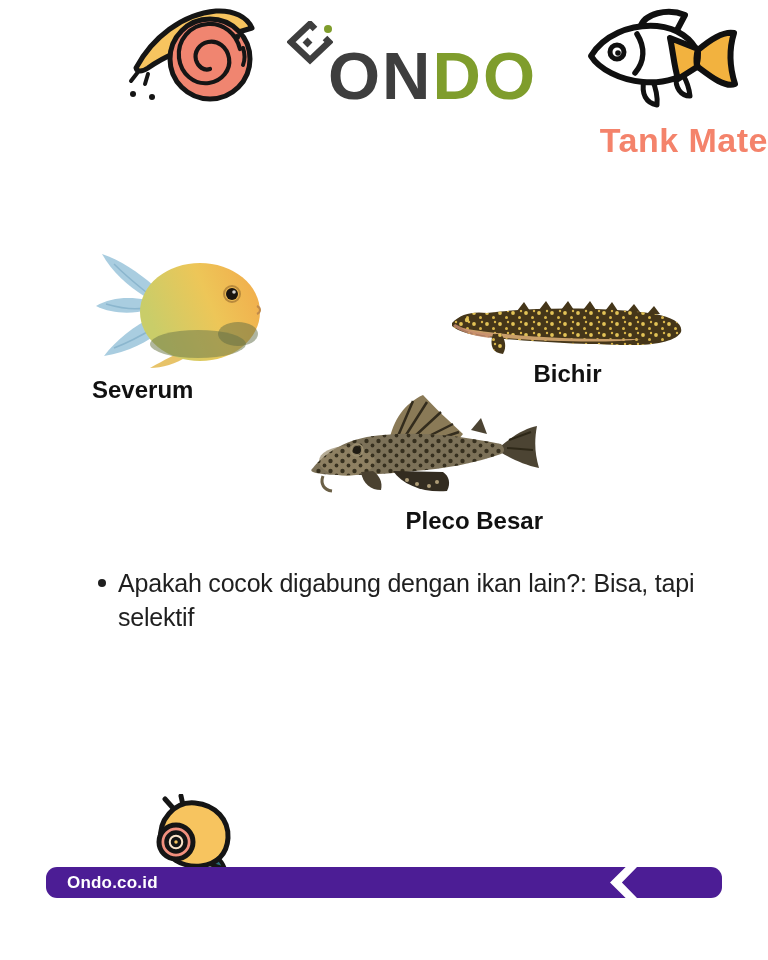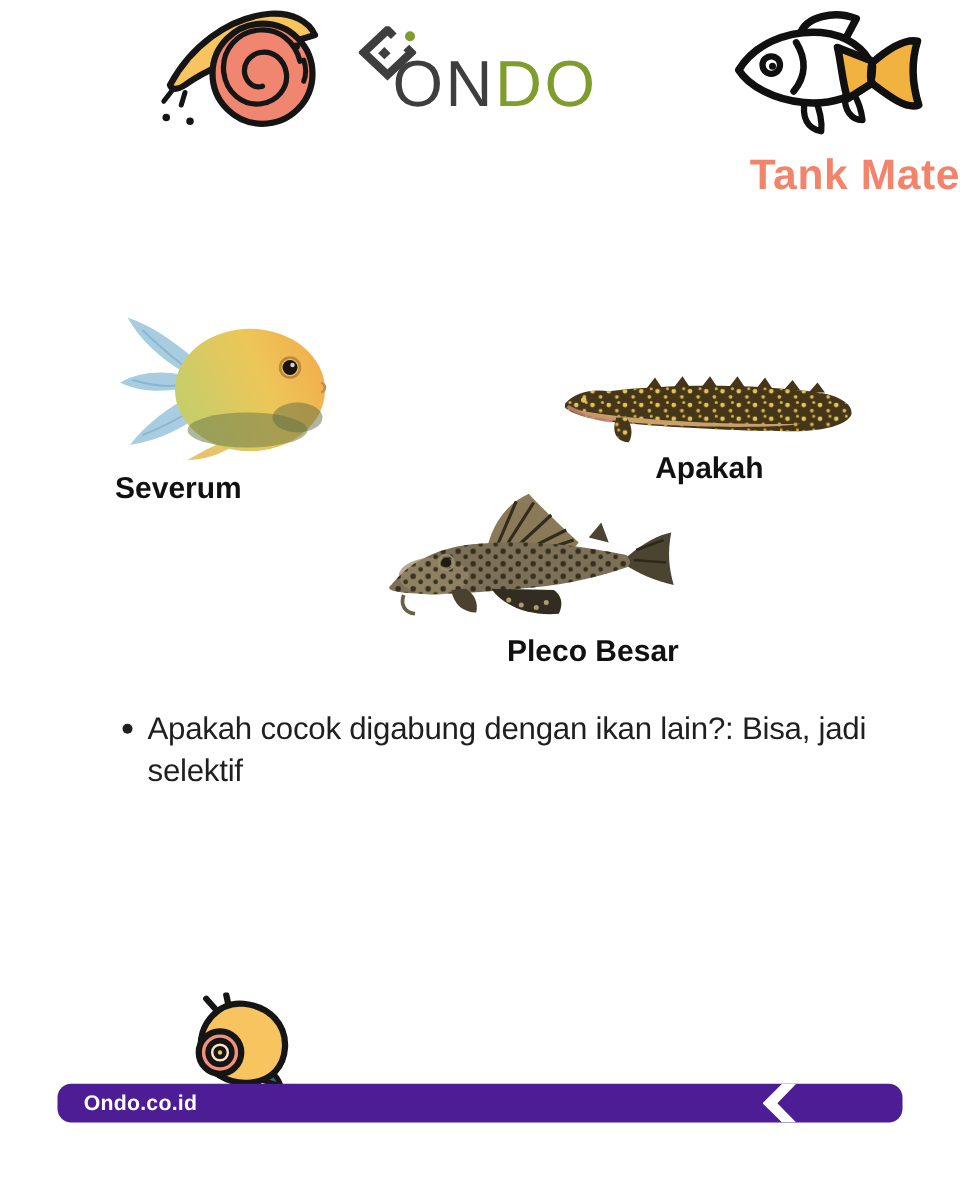--- a/index.html
+++ b/index.html
@@ -5,21 +5,21 @@
   html,body { margin:0; padding:0; background:#ffffff; }
   .page {
     position:relative; width:768px; height:960px; background:#ffffff;
     font-family:"Liberation Sans", sans-serif; overflow:hidden;
   }
   
   .snail-top   { position:absolute; left:124px; top:2px;  width:144px; height:102px; }
   .fish-top    { position:absolute; left:582px; top:6px;  width:178px; height:118px; }
   
   .brand-mark  { position:absolute; left:287px; top:21px; width:46px; height:44px; }
-  .brand-text  { position:absolute; left:314px; top:42px; font-size:52px; font-weight:400;
+  .brand-text  { position:absolute; left:328px; top:42px; font-size:67px; font-weight:700;
                  letter-spacing:2px; line-height:1; }
   .brand-on    { color:#3E3E3E; }
   .brand-do    { color:#7F9D2C; }
   .title { position:absolute; left:0; right:0; top:121px; margin:0; text-align:right;
            font-size:34px; font-weight:700; color:#F4836B; letter-spacing:0.5px; }
   
   figure { margin:0; position:absolute; }
   figcaption { font-size:24px; font-weight:700; color:#111; margin-top:2px; }
   .fig-severum { left:92px;  top:252px; width:176px; }
   .fig-bichir  { left:445px; top:298px; width:245px; text-align:center; }
@@ -122,21 +122,21 @@
       </defs>
       <path d="M72,13 l7,-9 l6,9 z M94,12 l7,-9 l6,9 z M116,12 l7,-9 l6,9 z M138,12 l7,-9 l6,9 z M160,13 l7,-9 l6,9 z M182,14 l7,-8 l6,8 z M202,16 l7,-8 l6,8 z" fill="#453619"></path>
       <path d="M7,25 C15,16 28,13 42,15 C90,9 160,9 210,16 C228,19 238,26 236,34 C232,42 214,47 190,47 C150,47 90,44 50,40 C28,38 12,33 7,28 Z" fill="#453619"></path>
       <path d="M7,25 C15,16 28,13 42,15 C90,9 160,9 210,16 C228,19 238,26 236,34 C232,42 214,47 190,47 C150,47 90,44 50,40 C28,38 12,33 7,28 Z" fill="url(#bsp)"></path>
       <path d="M16,30 C60,38 130,42 196,41 C170,45 110,44 60,40 C36,38 22,34 16,30 Z" fill="#C99F6A"></path>
       <path d="M10,26 C20,32 34,35 48,36 L44,40 C28,38 14,33 8,28 Z" fill="#C98F72" opacity="0.8"></path>
       <path d="M48,36 C44,48 48,55 58,56 C62,49 60,41 56,36 Z" fill="#453619"></path>
       <path d="M48,36 C44,48 48,55 58,56 C62,49 60,41 56,36 Z" fill="url(#bsp)"></path>
       <circle cx="22" cy="22" r="2.2" fill="#E2C356"></circle>
     </svg>
-    <figcaption>Apakah</figcaption>
+    <figcaption>Bichir</figcaption>
   </figure>
 
   <figure class="fig-pleco">
     <svg width="240" height="113" viewBox="0 0 240 113">
       <defs>
         <pattern id="psp" width="12" height="10" patternUnits="userSpaceOnUse">
           <circle cx="3.5" cy="3" r="2.2" fill="#2E2818"></circle>
           <circle cx="9.5" cy="7.5" r="1.9" fill="#2E2818"></circle>
         </pattern>
       </defs>
@@ -155,21 +155,21 @@
       <circle cx="126" cy="98" r="2" fill="#AE9C76"></circle>
         <circle cx="134" cy="94" r="2" fill="#AE9C76"></circle>
       <circle cx="54" cy="62" r="6" fill="none" stroke="#9A8D6E" stroke-width="1.5"></circle>
       <circle cx="54" cy="62" r="4" fill="#1F1B13"></circle>
       <path d="M20,88 C17,96 21,102 29,103" stroke="#6B6047" stroke-width="3" fill="none"></path>
     </svg>
     <figcaption>Pleco Besar</figcaption>
   </figure>
 
   <ul class="points">
-    <li>Apakah cocok digabung dengan ikan lain?: Bisa, jadi selektif</li>
+    <li>Apakah cocok digabung dengan ikan lain?: Bisa, tapi selektif</li>
   </ul>
 
   <svg class="snail-bottom" viewBox="0 0 92 78">
     <g stroke="#151515" stroke-linejoin="round" stroke-linecap="round">
       <path d="M60,68 L82,75 C78,64 70,59 62,61 Z" fill="#2A6E78" stroke-width="4"></path>
       <path fill="none" stroke-width="5" d="M30,14 L22,5 M40,11 L38,2"></path>
       <path d="M52,9 C73,11 86,26 85,44 C84,60 74,70 58,72 C40,74 22,64 18,46 C15,27 31,7 52,9 Z" fill="#F7C45F" stroke-width="5"></path>
       <circle cx="33" cy="48" r="17" fill="#F2907E" stroke-width="5"></circle>
       <circle cx="33" cy="48" r="9.5" fill="#FBE3C8" stroke-width="4.5"></circle>
       <circle cx="33" cy="48" r="3.5" fill="#F7C45F" stroke-width="3.5"></circle>

